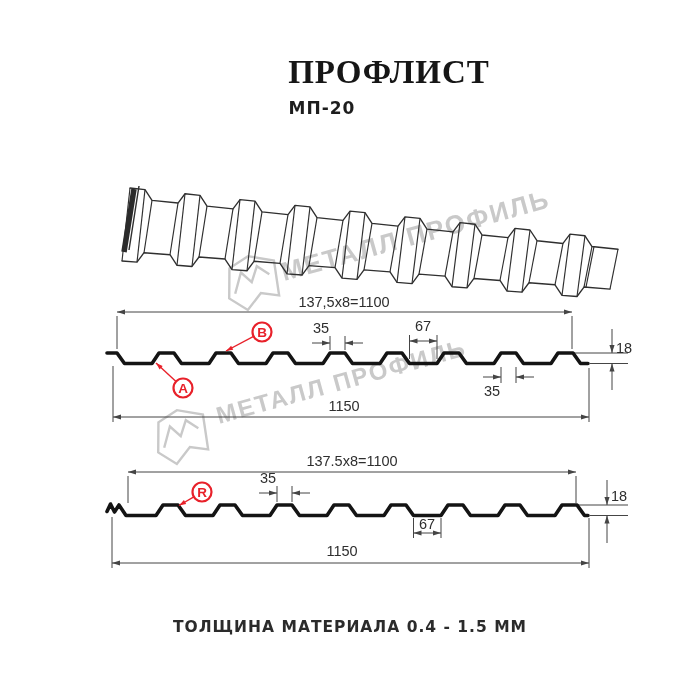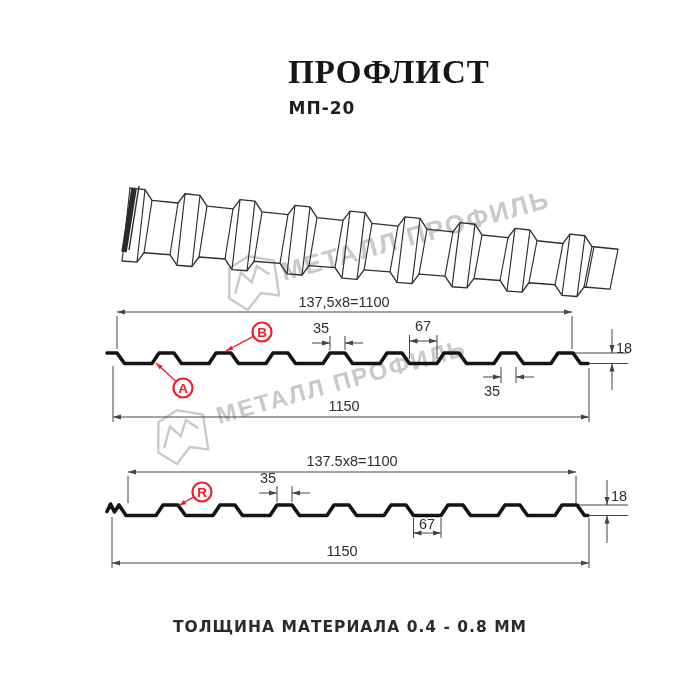--- a/index.html
+++ b/index.html
@@ -193,13 +193,13 @@
       <polyline points="107,511.5 110.5,504 114.5,512 119,505 126,515.5 156,515.5 163,505 178,505 185.5,515.5 213,515.5 220,505 235,505 242.5,515.5 270,515.5 277,505 292,505 299.5,515.5 327,515.5 334,505 349,505 356.5,515.5 384,515.5 391,505 406,505 413.5,515.5 441,515.5 448,505 463,505 470.5,515.5 498,515.5 505,505 520,505 527.5,515.5 555,515.5 562,505 577,505 584.5,515.5 588,515.5" fill="none" stroke="#141414" stroke-width="3.6" stroke-linejoin="round" stroke-linecap="round"></polyline>
       <g>
         <line x1="193.80705005370498" y1="496.8089054032601" x2="179" y2="505.5" stroke="#e8212a" stroke-width="1.4" stroke-linecap="butt"></line>
         <polygon points="179,505.5 183.90302121271182,500.02478466289244 186.17079976077557,503.8884073744084" fill="#e8212a" stroke="none"></polygon>
         <circle cx="202" cy="492" r="9.5" fill="#ffffff" stroke="#e8212a" stroke-width="2.2"></circle>
         <text x="202" y="496.6" font-size="13.5" fill="#e8212a" text-anchor="middle" font-weight="bold" letter-spacing="0">R</text>
       </g>
     </g>
   </svg>
 
-<div class="footer">ТОЛЩИНА МАТЕРИАЛА 0.4 - 0.8 ММ</div>
+<div class="footer">ТОЛЩИНА МАТЕРИАЛА 0.4 - 1.5 ММ</div>
 
 </body></html>

